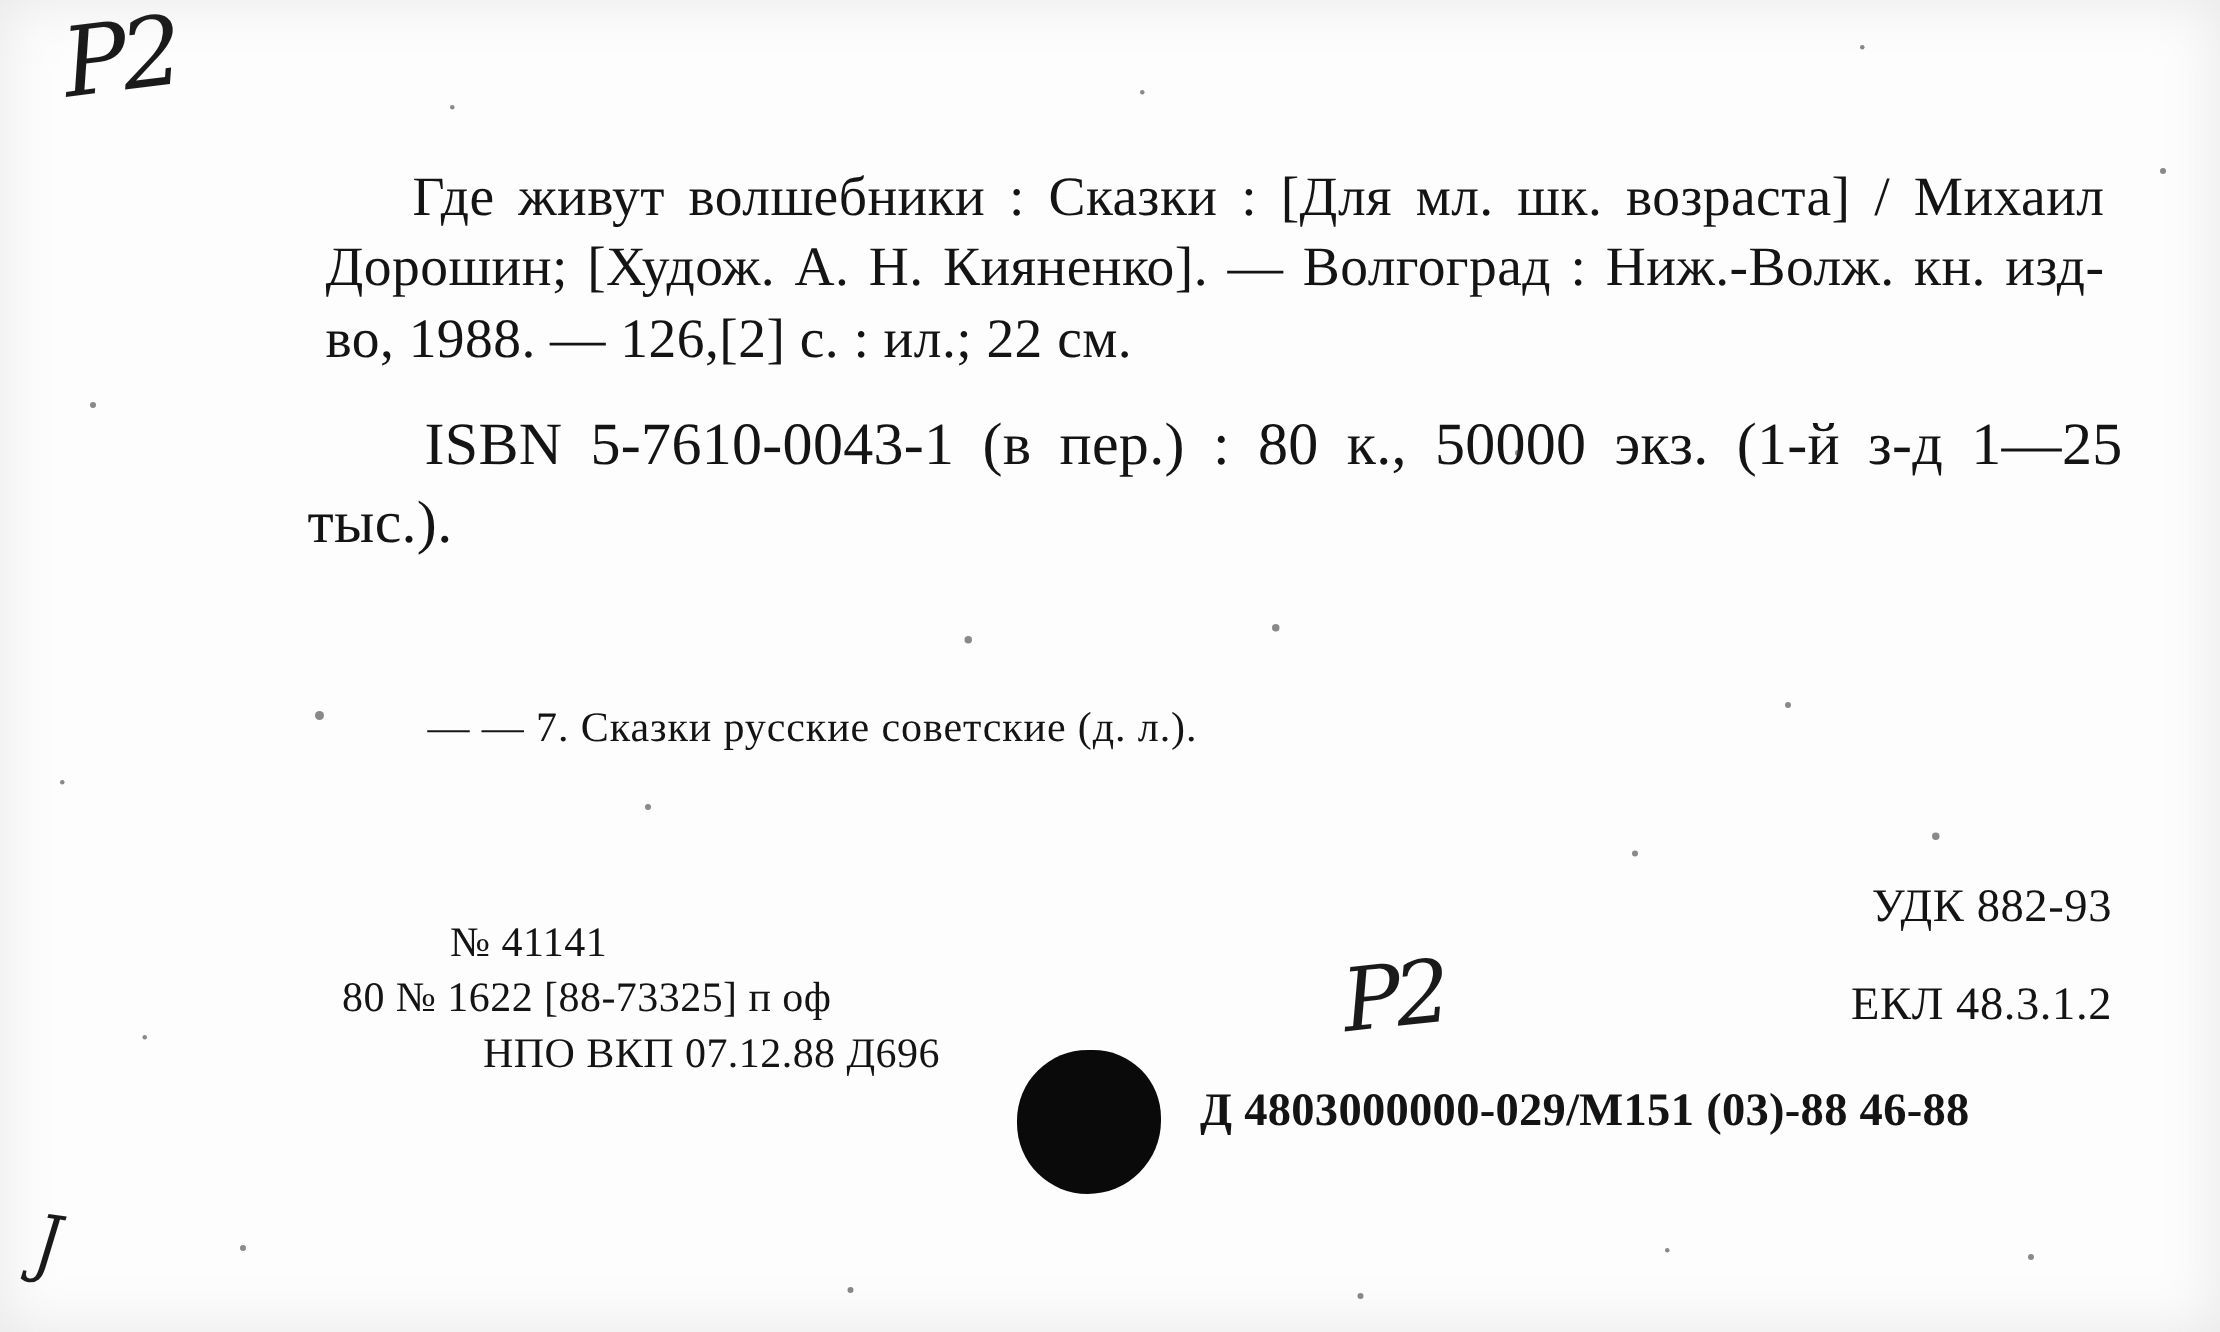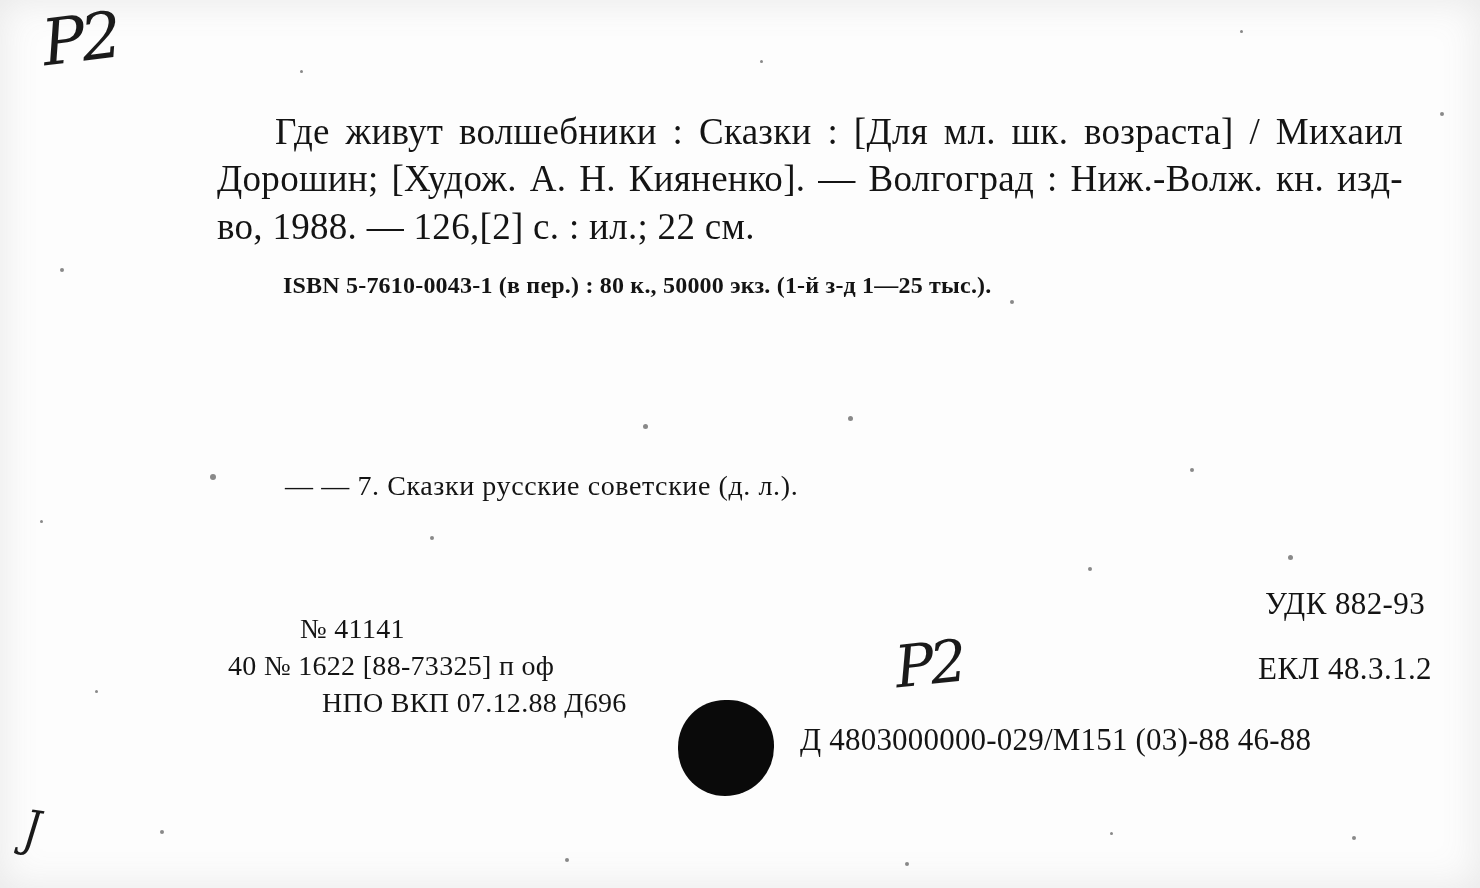--- a/index.html
+++ b/index.html
@@ -73,27 +73,26 @@
   #title-block {
     font-size: 37px;
     line-height: 1.28;
     text-align: justify;
     text-justify: inter-word;
     margin: 12px;
     text-indent: 58px;
     letter-spacing: .3px;
   }
   #isbn-block {
-    font-size: 24px;
+    font-size: 40px;
     line-height: 1.3;
     text-align: justify;
     margin: 20px 0 0 0;
     text-indent: 78px;
     letter-spacing: .2px;
-    font-weight: bold;
   }
   #subject-block {
     position: absolute;
     left: 285px;
     top: 470px;
     font-size: 28px;
     letter-spacing: .6px;
     white-space: nowrap;
   }
 
@@ -106,36 +105,37 @@
     line-height: 1.33;
     letter-spacing: .3px;
   }
   #left-codes .code-line { white-space: nowrap; }
   #code-line-1 { margin-left: 72px; }
   #code-line-3 { margin-left: 94px; }
 
   
   #right-codes {
     position: absolute;
-    right: 48px;
+    right: 72px;
     top: 588px;
-    text-align: center;
+    text-align: right;
     font-size: 31px;
     line-height: 1.0;
     letter-spacing: .4px;
   }
   #right-codes .r-line { margin-bottom: 34px; white-space: nowrap; }
 
   #imprint-line {
     position: absolute;
     left: 800px;
     top: 722px;
     font-size: 31px;
     letter-spacing: .2px;
     white-space: nowrap;
+    font-weight: bold;
   }
 
   
   #ink-blot {
     position: absolute;
     left: 678px;
     top: 700px;
     width: 96px;
     height: 96px;
     background: #0a0a0a;
@@ -161,21 +161,21 @@
 
   <div id="biblio">
     <div id="title-block">Где живут волшебники : Сказки : [Для мл. шк. возраста] / Михаил Дорошин; [Худож. А. Н. Кияненко]. — Волгоград : Ниж.-Волж. кн. изд-во, 1988. — 126,[2] с. : ил.; 22 см.</div>
     <div id="isbn-block">ISBN 5-7610-0043-1 (в пер.) : 80 к., 50000 экз. (1-й з-д 1—25 тыс.).</div>
   </div>
 
   <div id="subject-block">— — 7. Сказки русские советские (д. л.).</div>
 
   <div id="left-codes">
     <div class="code-line" id="code-line-1">№ 41141</div>
-    <div class="code-line" id="code-line-2">40 № 1622 [88-73325] п оф</div>
+    <div class="code-line" id="code-line-2">80 № 1622 [88-73325] п оф</div>
     <div class="code-line" id="code-line-3">НПО ВКП 07.12.88 Д696</div>
   </div>
 
   <div id="right-codes">
     <div class="r-line">УДК 882-93</div>
     <div class="r-line">ЕКЛ 48.3.1.2</div>
   </div>
 
   <div id="imprint-line">Д 4803000000-029/М151 (03)-88 46-88</div>
 

